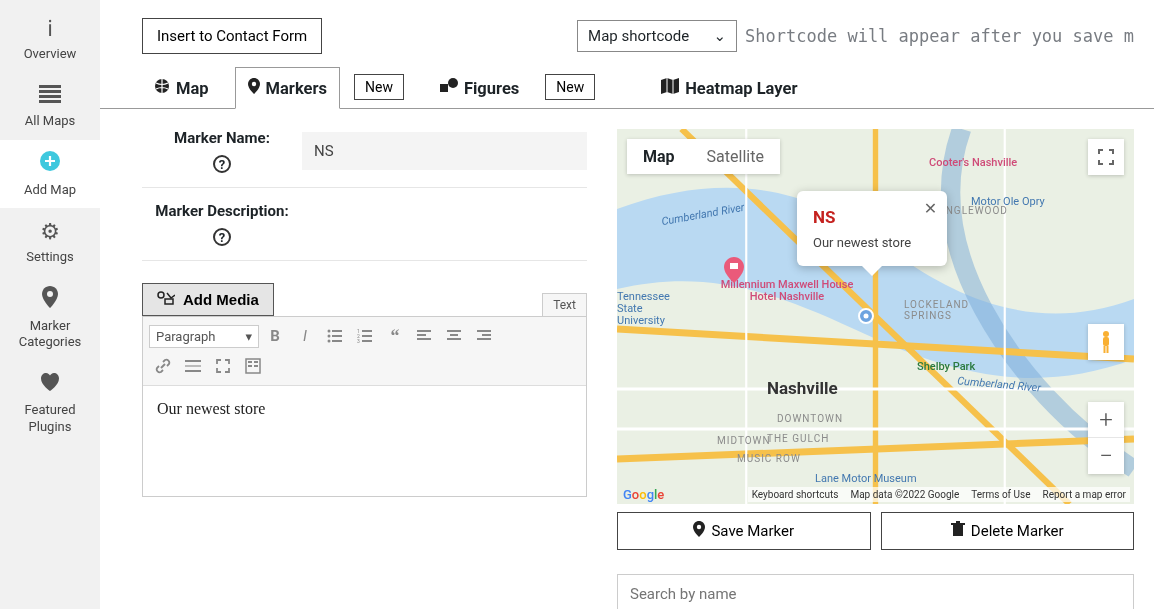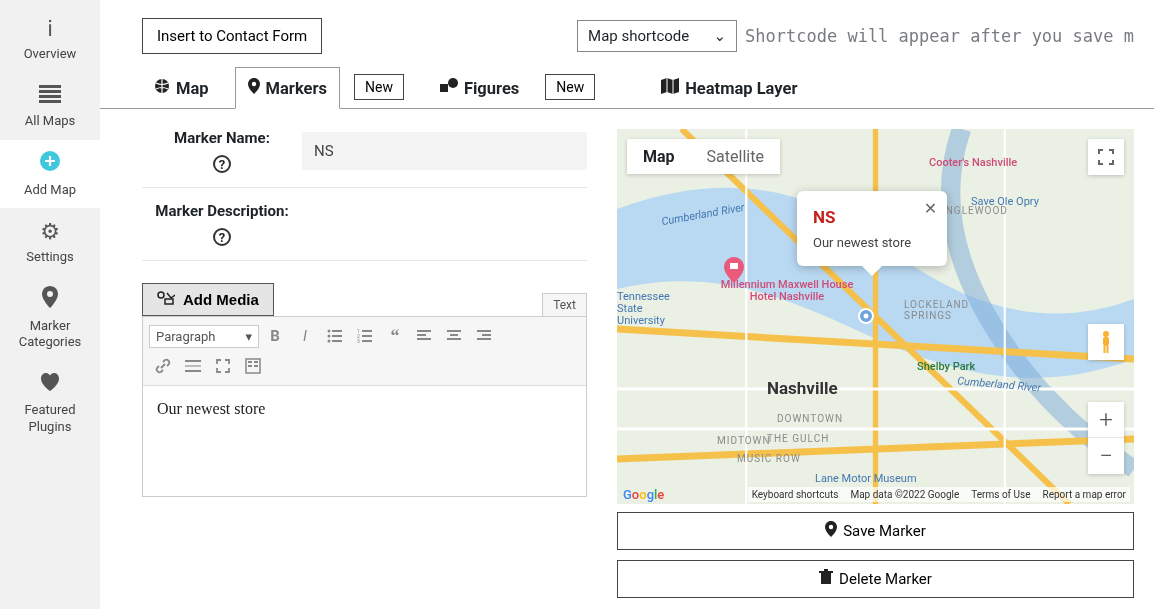--- a/index.html
+++ b/index.html
@@ -73,21 +73,21 @@
 .map-attrib span { white-space: nowrap; }
 .google-logo { position: absolute; bottom: 2px; left: 6px; font-size: 13px; font-weight: 500; }
 .google-logo span:nth-child(1){color:#4285F4}.google-logo span:nth-child(2){color:#EA4335}.google-logo span:nth-child(3){color:#FBBC05}.google-logo span:nth-child(4){color:#4285F4}.google-logo span:nth-child(5){color:#34A853}.google-logo span:nth-child(6){color:#EA4335}
 .map-poi { position: absolute; font-size: 11px; line-height: 1.1; pointer-events: none; }
 .poi-blue { color: #4378b0; }
 .poi-pink { color: #cf4b78; font-weight: 500; }
 .poi-green { color: #2a7a3f; font-weight: 500; }
 .poi-dark { color: #333; font-weight: 700; font-size: 17px; }
 .poi-gray { color: #8b8b8b; letter-spacing: 1px; font-size: 10px; }
 
-.map-actions { display: flex; gap: 10px; margin-top: 8px; flex-direction: column; }
+.map-actions { display: flex; gap: 10px; margin-top: 8px; }
 .map-actions .btn-outline { flex: 1; display: flex; align-items: center; justify-content: center; gap: 6px; }
 .search-row { margin-top: 24px; }
 .search-row input { width: 100%; border: 1px solid #ccc; padding: 10px 12px; font-size: 15px; font-family: inherit; }
 </style>
 </head>
 <body>
 
 <div class="viewport">
 
   <div class="sidebar">
@@ -334,21 +334,21 @@
           <div class="map-poi poi-dark" style="left:150px;top:250px">Nashville</div>
           <div class="map-poi poi-gray" style="left:160px;top:284px">DOWNTOWN</div>
           <div class="map-poi poi-gray" style="left:100px;top:306px">MIDTOWN</div>
           <div class="map-poi poi-gray" style="left:150px;top:304px">THE GULCH</div>
           <div class="map-poi poi-gray" style="left:120px;top:324px">MUSIC ROW</div>
           <div class="map-poi poi-gray" style="left:287px;top:170px;width:70px">LOCKELAND SPRINGS</div>
           <div class="map-poi poi-gray" style="left:325px;top:76px">INGLEWOOD</div>
           <div class="map-poi poi-blue" style="left:0px;top:162px;width:72px">Tennessee State University</div>
           <div class="map-poi poi-pink" style="left:100px;top:150px;width:140px;text-align:center">Millennium Maxwell House Hotel Nashville</div>
           <div class="map-poi poi-pink" style="left:312px;top:28px">Cooter's Nashville</div>
-          <div class="map-poi poi-blue" style="left:354px;top:67px">Save Ole Opry</div>
+          <div class="map-poi poi-blue" style="left:354px;top:67px">Motor Ole Opry</div>
           <div class="map-poi poi-green" style="left:300px;top:232px">Shelby Park</div>
           <div class="map-poi poi-blue" style="left:198px;top:344px">Lane Motor Museum</div>
           <div class="map-poi poi-blue" style="left:44px;top:80px;font-style:italic;transform:rotate(-10deg)">Cumberland River</div>
           <div class="map-poi poi-blue" style="left:340px;top:250px;font-style:italic;transform:rotate(5deg)">Cumberland River</div>
 
           <div class="marker-pin">
             <svg width="18" height="24" viewBox="0 0 18 24">
                 <circle cx="9" cy="9" r="7" fill="#6ea4e0" stroke="#fff" stroke-width="2"></circle>
                 <circle cx="9" cy="9" r="2.5" fill="#fff"></circle>
               </svg>

